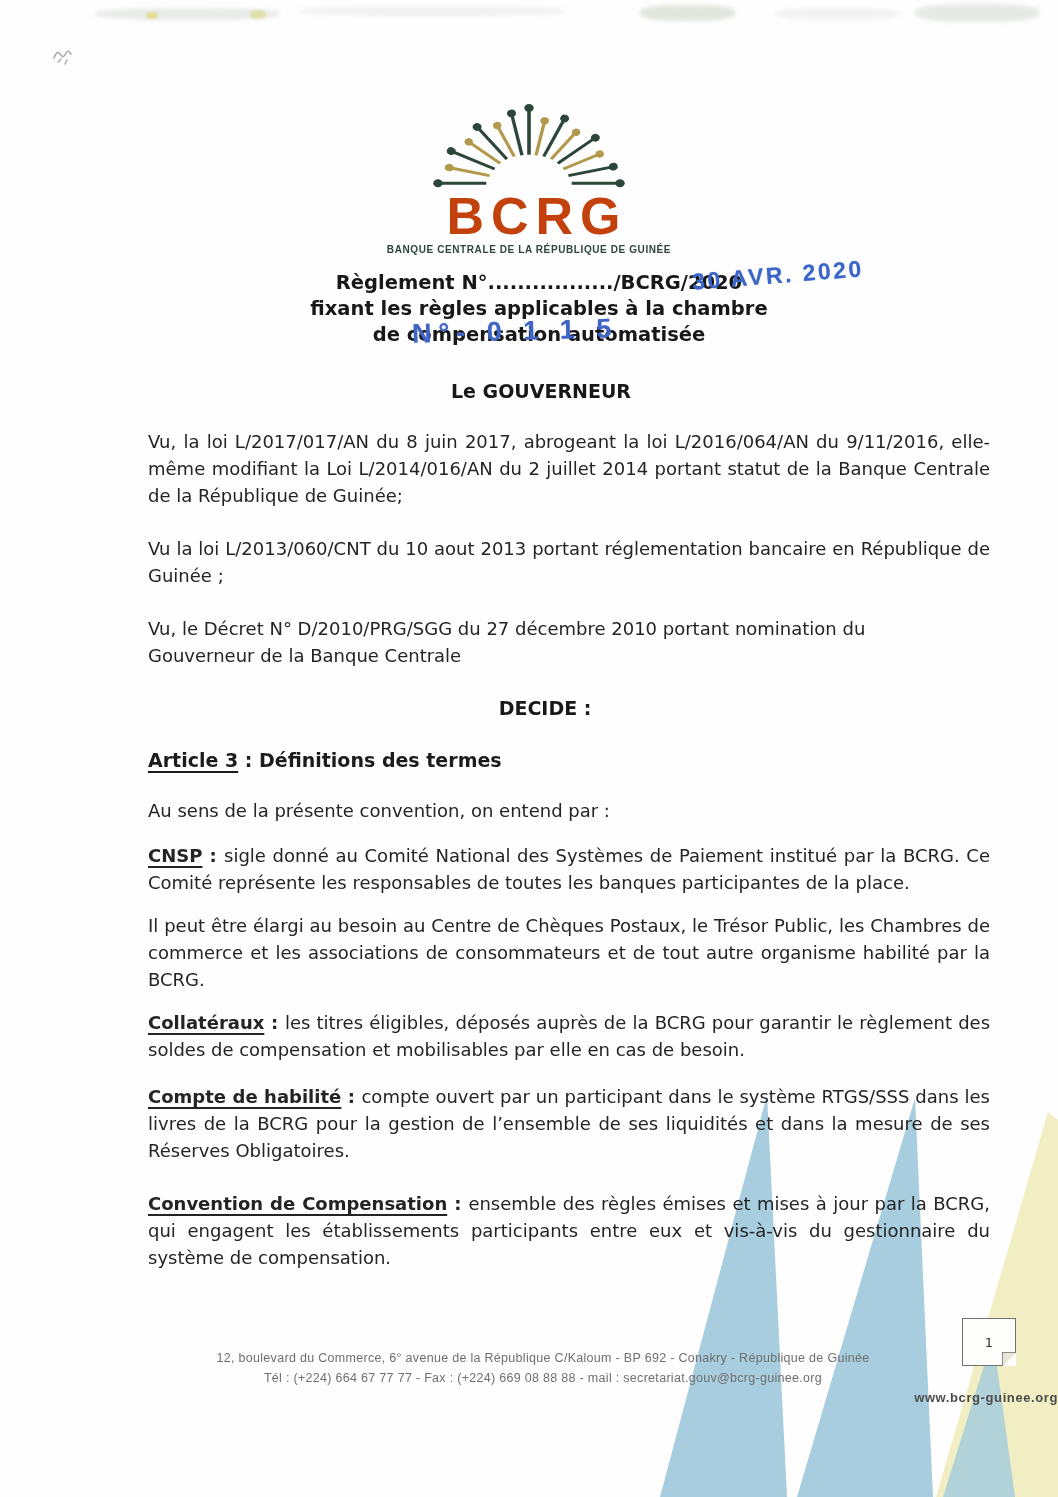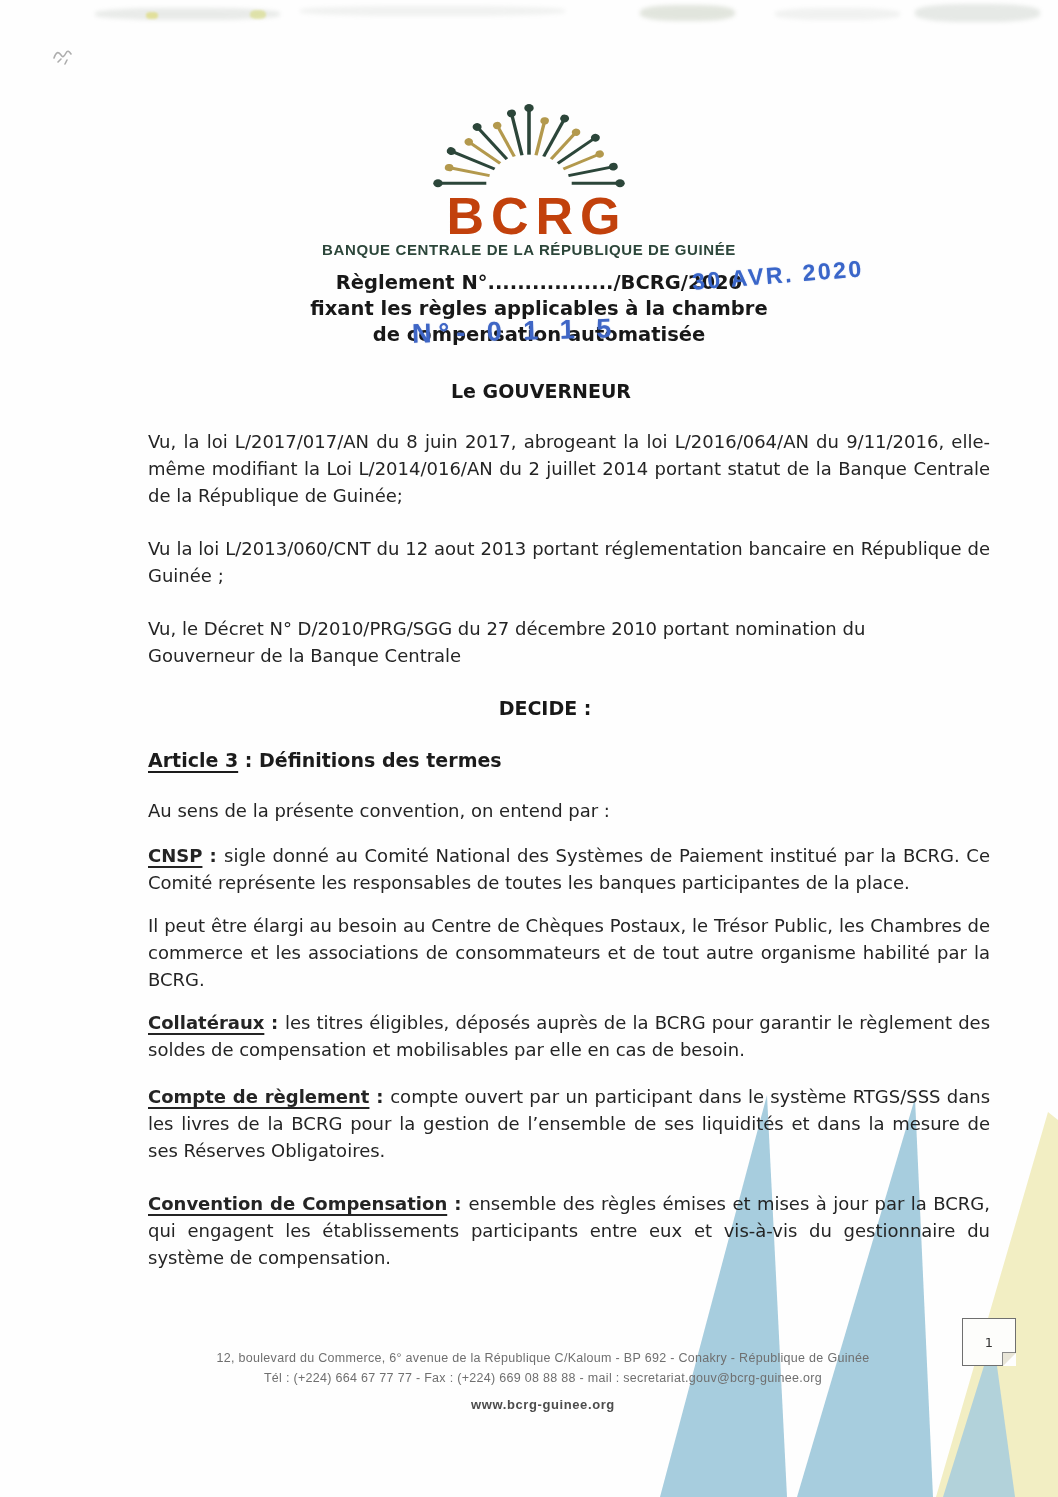--- a/index.html
+++ b/index.html
@@ -27,21 +27,21 @@
   
   .letterhead{position:relative;z-index:1;padding-top:88px;text-align:center;}
   .fan{display:block;margin:0 auto;}
   .acronym{
     font-family:"Liberation Sans",sans-serif;
     font-size:52px;line-height:52px;font-weight:800;
     letter-spacing:7px;color:#c2410c;margin-top:2px;padding-left:16px;
   }
   .logo-subtitle{
     font-family:"Liberation Sans",sans-serif;
-    font-size:15px;line-height:13px;font-weight:bold;
+    font-size:10px;line-height:13px;font-weight:bold;
     letter-spacing:.6px;color:#2c463a;margin-top:1px;
   }
   
   .dateline{
     position:relative;z-index:1;
     margin:38px 0 0 548px;
     font-size:18px;line-height:24px;color:#2a2a2a;
   }
   .dateline .dots{font-size:15px;letter-spacing:1.5px;color:#3a3a3a;}
   .date-stamp{
@@ -116,21 +116,21 @@
     filter:drop-shadow(-1px -1px 0 #8a8a8a);
   }
   
   .footer{
     position:absolute;left:0;top:1348px;width:1058px;z-index:1;
     text-align:center;padding-left:28px;box-sizing:border-box;
     font-family:"Liberation Sans",sans-serif;
     font-size:12.5px;line-height:20px;color:#6f6f6f;letter-spacing:.3px;
   }
   .footer .site{
-    margin-top:7px;font-weight:bold;font-size:13px;color:#4c4c4c;letter-spacing:.6px;
+    font-weight:bold;font-size:13px;color:#4c4c4c;letter-spacing:.6px;text-align:right;
   }
 </style>
 </head>
 <body>
 
 <div class="page">
 
   <svg class="watermarks" width="1058" height="1497" viewBox="0 0 1058 1497">
     <polygon points="767,1095 660,1497 787,1497" fill="#a7cdde"></polygon>
     <polygon points="915,1098 797,1497 933,1497" fill="#a7cdde"></polygon>
@@ -223,36 +223,36 @@
 
   <div class="title-block">
     <div>Règlement N°................./BCRG/2020</div>
     <div>fixant les règles applicables à la chambre</div>
     <div>de compensation automatisée</div>
   </div>
 
   <h2 class="governor">Le GOUVERNEUR</h2>
 
   <p class="body just">Vu, la loi L/2017/017/AN du 8 juin 2017, abrogeant la loi L/2016/064/AN du 9/11/2016, elle-même modifiant la Loi L/2014/016/AN du 2 juillet 2014 portant statut de la Banque Centrale de la République de Guinée;</p>
-  <p class="body just">Vu la loi L/2013/060/CNT du 12 aout 2013 portant réglementation bancaire en République de Guinée ;</p>
+  <p class="body just">Vu la loi L/2013/060/CNT du 10 aout 2013 portant réglementation bancaire en République de Guinée ;</p>
   <p class="body narrow">Vu, le Décret N° D/2010/PRG/SGG du 27 décembre 2010 portant nomination du Gouverneur de la Banque Centrale</p>
 
   <h2 class="decide">DECIDE :</h2>
 
   <h3 class="article"><span class="lead">Article 3</span><span> : Définitions des termes</span></h3>
 
   <p class="body intro">Au sens de la présente convention, on entend par :</p>
 
   <p class="body just d1"><span class="term">CNSP</span><span class="sep"> : </span><span>sigle donné au Comité National des Systèmes de Paiement institué par la BCRG. Ce Comité représente les responsables de toutes les banques participantes de la place.</span></p>
 
   <p class="body just d2"><span>Il peut être élargi au besoin au Centre de Chèques Postaux, le Trésor Public, les Chambres de commerce et les associations de consommateurs et de tout autre organisme habilité par la BCRG.</span></p>
 
   <p class="body just d3"><span class="term">Collatéraux</span><span class="sep"> : </span><span>les titres éligibles, déposés auprès de la BCRG pour garantir le règlement des soldes de compensation et mobilisables par elle en cas de besoin.</span></p>
 
-  <p class="body just d4"><span class="term">Compte de règlement</span><span class="sep"> : </span><span>compte ouvert par un participant dans le système RTGS/SSS dans les livres de la BCRG pour la gestion de l’ensemble de ses liquidités et dans la mesure de ses Réserves Obligatoires.</span></p>
+  <p class="body just d4"><span class="term">Compte de habilité</span><span class="sep"> : </span><span>compte ouvert par un participant dans le système RTGS/SSS dans les livres de la BCRG pour la gestion de l’ensemble de ses liquidités et dans la mesure de ses Réserves Obligatoires.</span></p>
 
   <p class="body just"><span class="term">Convention de Compensation</span><span class="sep"> : </span><span>ensemble des règles émises et mises à jour par la BCRG, qui engagent les établissements participants entre eux et vis-à-vis du gestionnaire du système de compensation.</span></p>
 
   <div class="page-marker">
     <span>1</span>
     <div class="fold"></div>
   </div>
 
   <footer class="footer">
     <div>12, boulevard du Commerce, 6° avenue de la République C/Kaloum - BP 692 - Conakry - République de Guinée</div>

